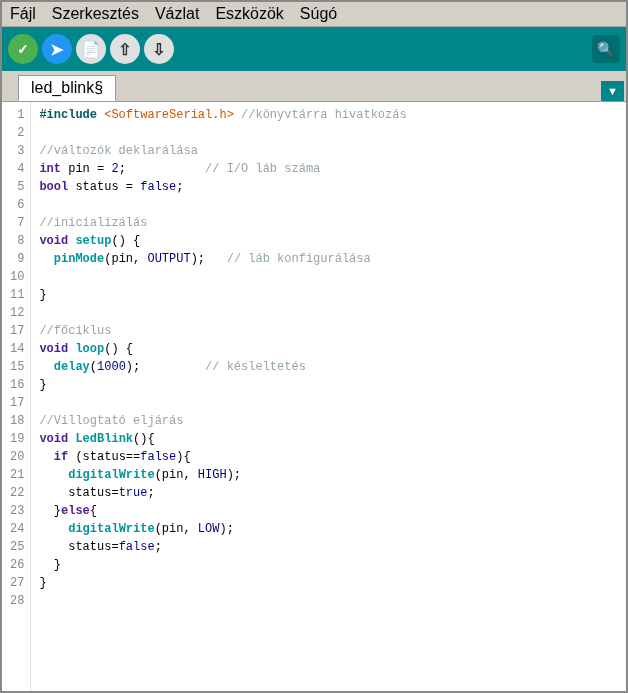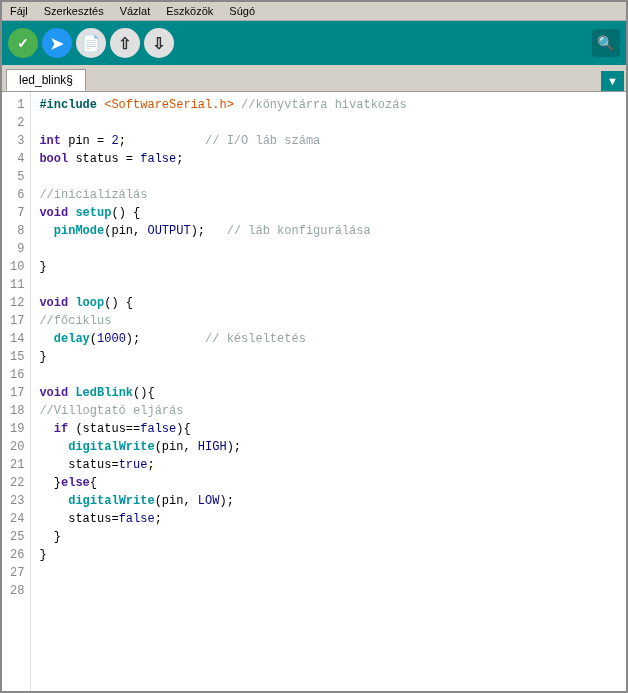--- a/index.html
+++ b/index.html
@@ -22,21 +22,21 @@
       background: #d4d0c8;
     }
 
     
     .menubar {
       background: #d4d0c8;
       padding: 2px 4px;
       display: flex;
       gap: 8px;
       font-family: Arial, sans-serif;
-      font-size: 11px;
+      font-size: 16px;
       border-bottom: 1px solid #aaa;
       flex-shrink: 0;
     }
     .menubar span {
       cursor: pointer;
       padding: 1px 4px;
     }
 
     
     .toolbar {
@@ -86,26 +86,26 @@
       padding-top: 4px;
       border-bottom: 1px solid #999;
       flex-shrink: 0;
     }
     .tab {
       background: #e8e4dc;
       border: 1px solid #999;
       border-bottom: none;
       padding: 3px 12px;
       font-family: Arial, sans-serif;
-      font-size: 12px;
+      font-size: 16px;
       cursor: pointer;
       display: flex;
       align-items: center;
       gap: 6px;
-      margin-left: 4px;
+      margin-left: 16px;
     }
     .tab.active {
       background: #ffffff;
       border-bottom: 1px solid white;
     }
     .tab-dropdown {
       margin-left: auto;
       margin-right: 2px;
       background: #00878a;
       color: white;
@@ -217,36 +217,37 @@
         <div class="line">23</div>
         <div class="line">24</div>
         <div class="line">25</div>
         <div class="line">26</div>
         <div class="line">27</div>
         <div class="line">28</div>
       </div>
     <div class="code-area" id="code-area">
         <div class="line"><span class="inc">#include</span> <span class="hdr">&lt;SoftwareSerial.h&gt;</span> <span class="cmt">//könyvtárra hivatkozás</span></div>
         <div class="line"></div>
+        <div class="line"><span class="cmt">//változók deklarálása</span></div>
         <div class="line"><span class="kw">int</span> pin = <span class="val">2</span>;           <span class="cmt">// I/O láb száma</span></div>
         <div class="line"><span class="kw">bool</span> status = <span class="val">false</span>;</div>
         <div class="line"></div>
         <div class="line"><span class="cmt">//inicializálás</span></div>
         <div class="line"><span class="kw">void</span> <span class="fn">setup</span>() {</div>
         <div class="line">  <span class="fn">pinMode</span>(pin, <span class="val">OUTPUT</span>);   <span class="cmt">// láb konfigurálása</span></div>
         <div class="line"></div>
         <div class="line">}</div>
         <div class="line"></div>
+        <div class="line"><span class="cmt">//főciklus</span></div>
         <div class="line"><span class="kw">void</span> <span class="fn">loop</span>() {</div>
-        <div class="line"><span class="cmt">//főciklus</span></div>
         <div class="line">  <span class="fn">delay</span>(<span class="val">1000</span>);         <span class="cmt">// késleltetés</span></div>
         <div class="line">}</div>
         <div class="line"></div>
+        <div class="line"><span class="cmt">//Villogtató eljárás</span></div>
         <div class="line"><span class="kw">void</span> <span class="fn">LedBlink</span>(){</div>
-        <div class="line"><span class="cmt">//Villogtató eljárás</span></div>
         <div class="line">  <span class="kw">if</span> (status==<span class="val">false</span>){</div>
         <div class="line">    <span class="fn">digitalWrite</span>(pin, <span class="val">HIGH</span>);</div>
         <div class="line">    status=<span class="val">true</span>;</div>
         <div class="line">  }<span class="kw">else</span>{</div>
         <div class="line">    <span class="fn">digitalWrite</span>(pin, <span class="val">LOW</span>);</div>
         <div class="line">    status=<span class="val">false</span>;</div>
         <div class="line">  }</div>
         <div class="line">}</div>
       </div>
   </div>

